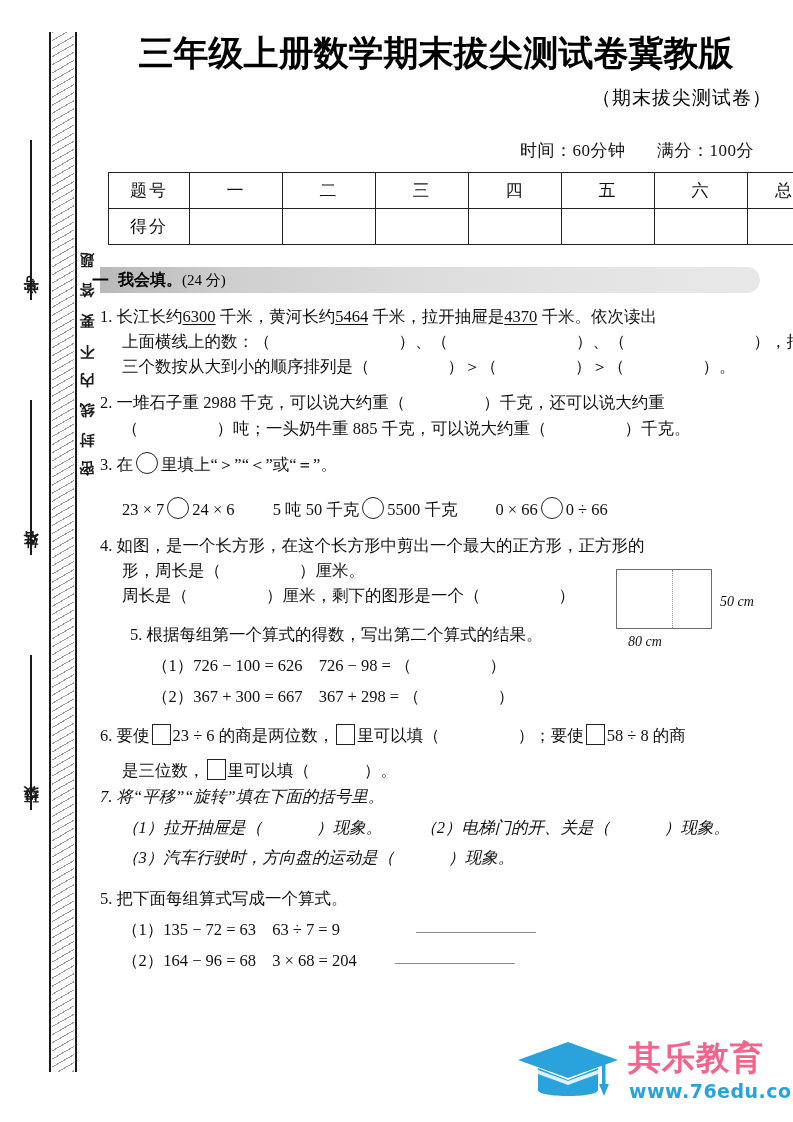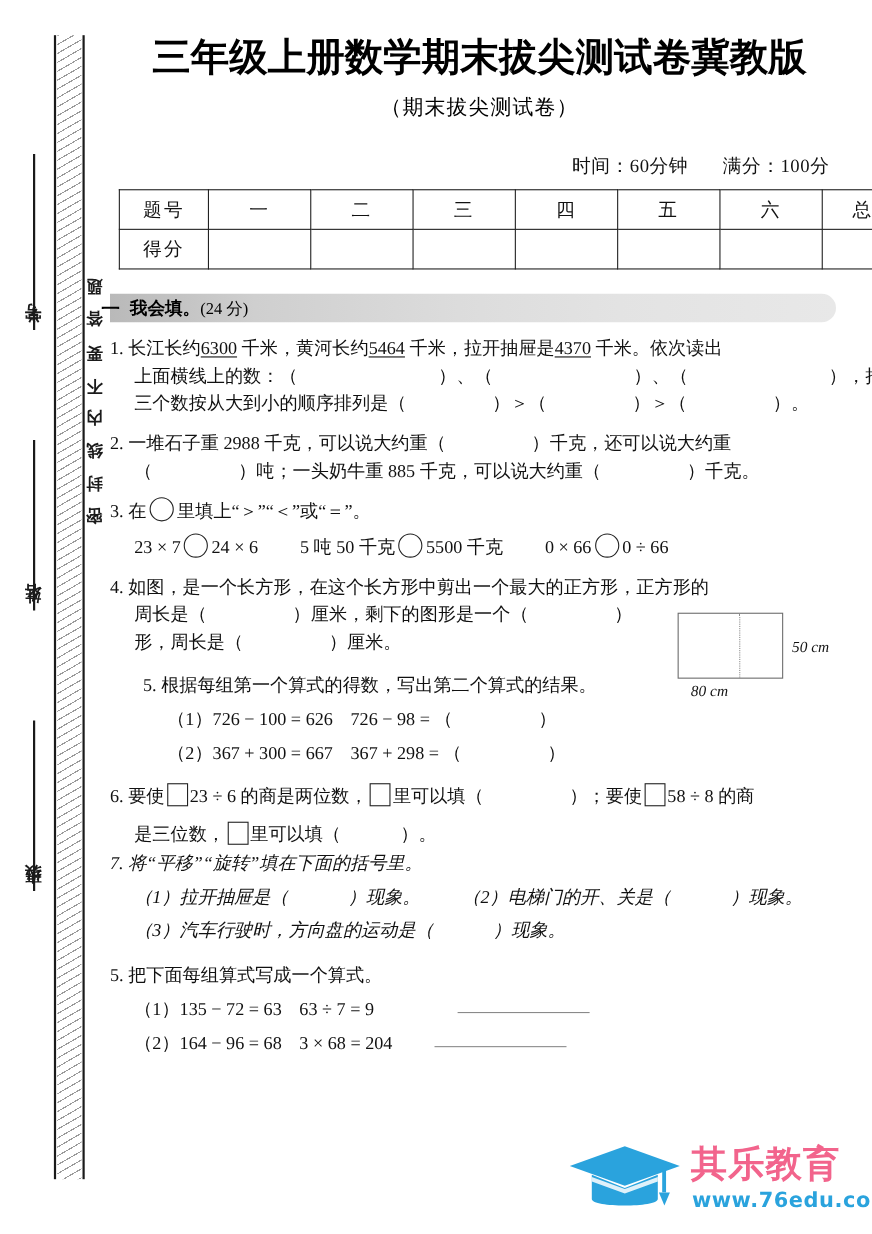--- a/index.html
+++ b/index.html
@@ -76,21 +76,21 @@
     font-size:35px;
     text-align:center;
     letter-spacing:0px;
     margin-top:33px;
     line-height:1.15;
     color:#000;
   }
   .subtitle{
     font-family:"DejaVu Sans","Liberation Sans",sans-serif;
     font-size:19px;
-    text-align:center;
+    text-align:right;
     margin-top:12px;
     color:#000;
     letter-spacing:1px;
   }
   .timeline{
     text-align:right;
     font-size:17px;
     margin-top:28px;
     padding-right:18px;
     letter-spacing:0.5px;
@@ -288,27 +288,27 @@
       <span class="qline ind"><span>三个数按从大到小的顺序排列是（</span><span class="blank-m"></span><span>）＞（</span><span class="blank-m"></span><span>）＞（</span><span class="blank-m"></span><span>）。</span></span>
     </div>
 
     <div class="q">
       <span class="qline"><span>2. 一堆石子重 2988 千克，可以说大约重（</span><span class="blank-m"></span><span>）千克，还可以说大约重</span></span>
       <span class="qline ind"><span>（</span><span class="blank-m"></span><span>）吨；一头奶牛重 885 千克，可以说大约重（</span><span class="blank-m"></span><span>）千克。</span></span>
     </div>
 
     <div class="q">
       <span class="qline"><span>3. 在</span><span class="circ"></span><span>里填上“＞”“＜”或“＝”。</span></span>
-      <span class="qline ind" style="margin-top:8px;display:block;"><span>23 × 7</span><span class="circ"></span><span>24 × 6</span><span class="sp-lg"></span><span>5 吨 50 千克</span><span class="circ"></span><span>5500 千克</span><span class="sp-lg"></span><span>0 × 66</span><span class="circ"></span><span>0 ÷ 66</span></span>
+      <span class="qline ind" style="margin-top:20px;display:block;"><span>23 × 7</span><span class="circ"></span><span>24 × 6</span><span class="sp-lg"></span><span>5 吨 50 千克</span><span class="circ"></span><span>5500 千克</span><span class="sp-lg"></span><span>0 × 66</span><span class="circ"></span><span>0 ÷ 66</span></span>
     </div>
 
     <div class="q">
       <span class="qline">4. 如图，是一个长方形，在这个长方形中剪出一个最大的正方形，正方形的</span>
+      <span class="qline ind"><span>形，周长是（</span><span class="blank-m"></span><span>）厘米。</span></span>
       <span class="qline ind"><span>周长是（</span><span class="blank-m"></span><span>）厘米，剩下的图形是一个（</span><span class="blank-m"></span><span>）</span></span>
-      <span class="qline ind"><span>形，周长是（</span><span class="blank-m"></span><span>）厘米。</span></span>
 
       <div class="fig">
         <div class="rect"></div>
         <div class="dotted"></div>
         <div class="lab-h">80 cm</div>
         <div class="lab-v">50 cm</div>
       </div>
     </div>
 
     <div class="q" style="margin-top:14px;margin-left:30px;">

